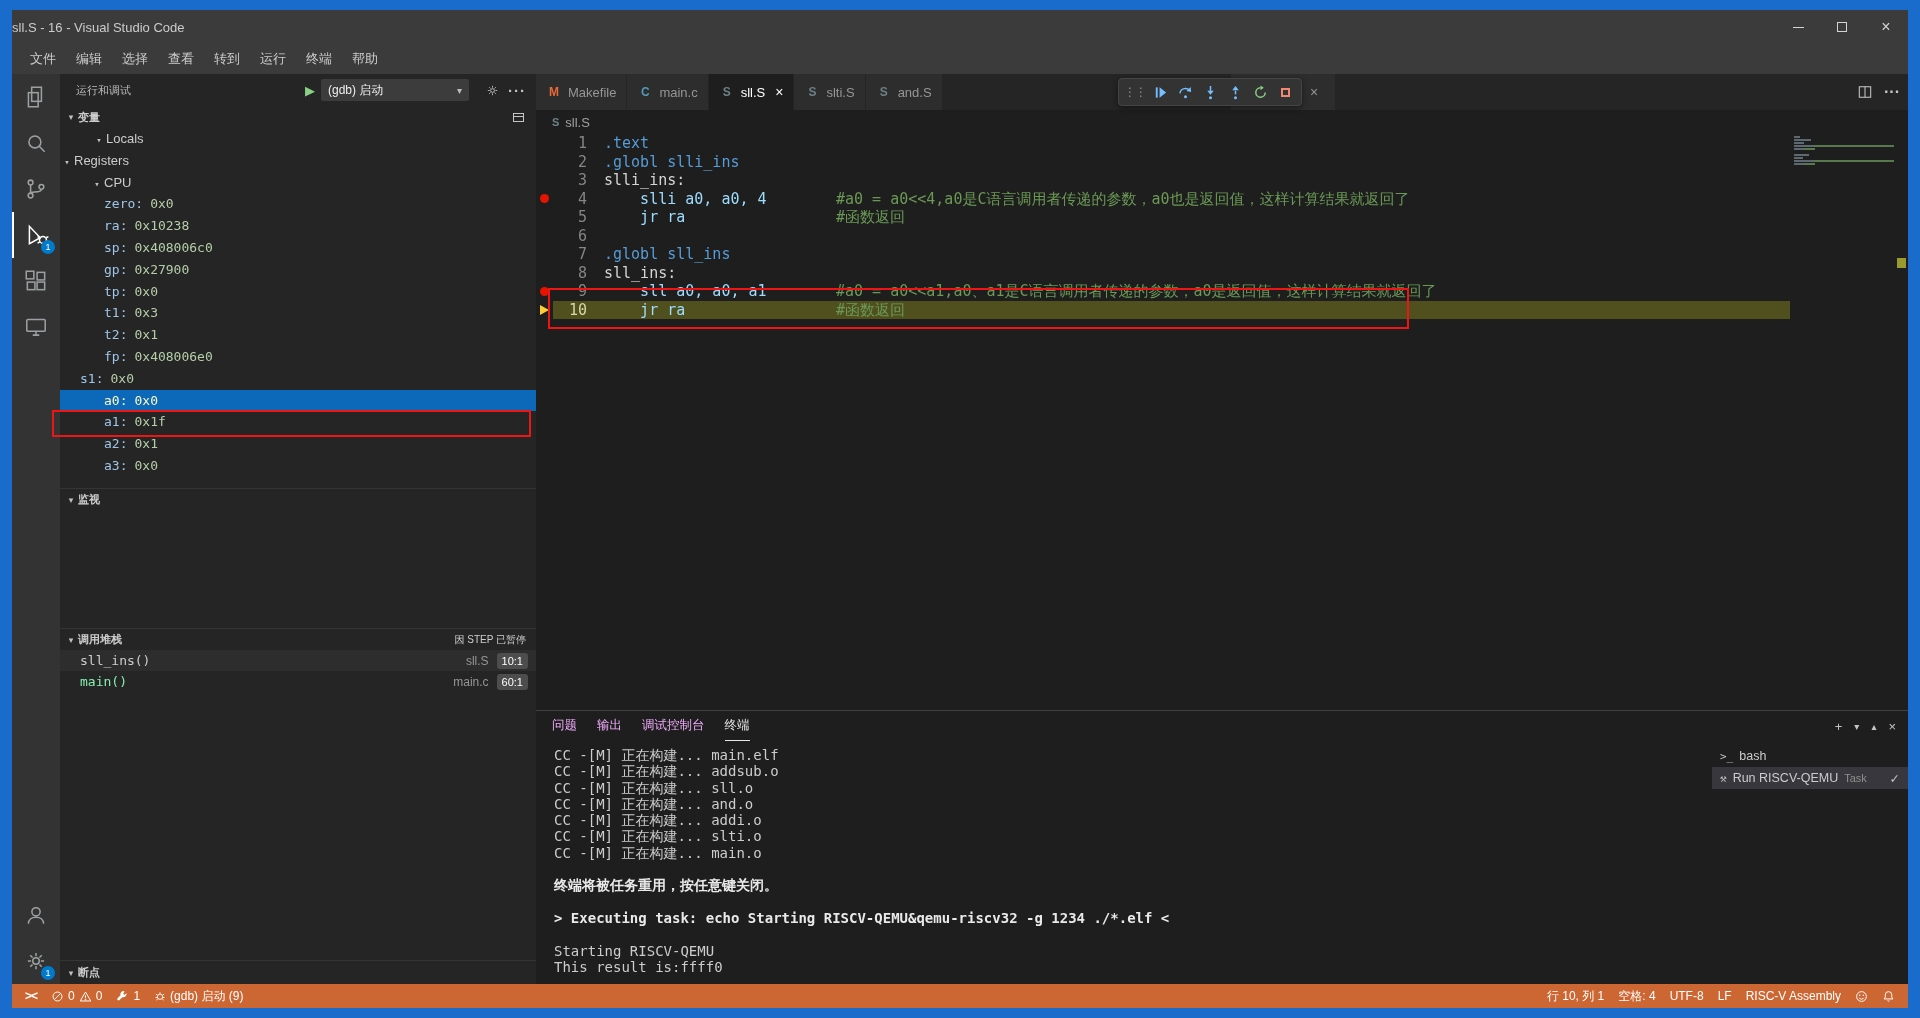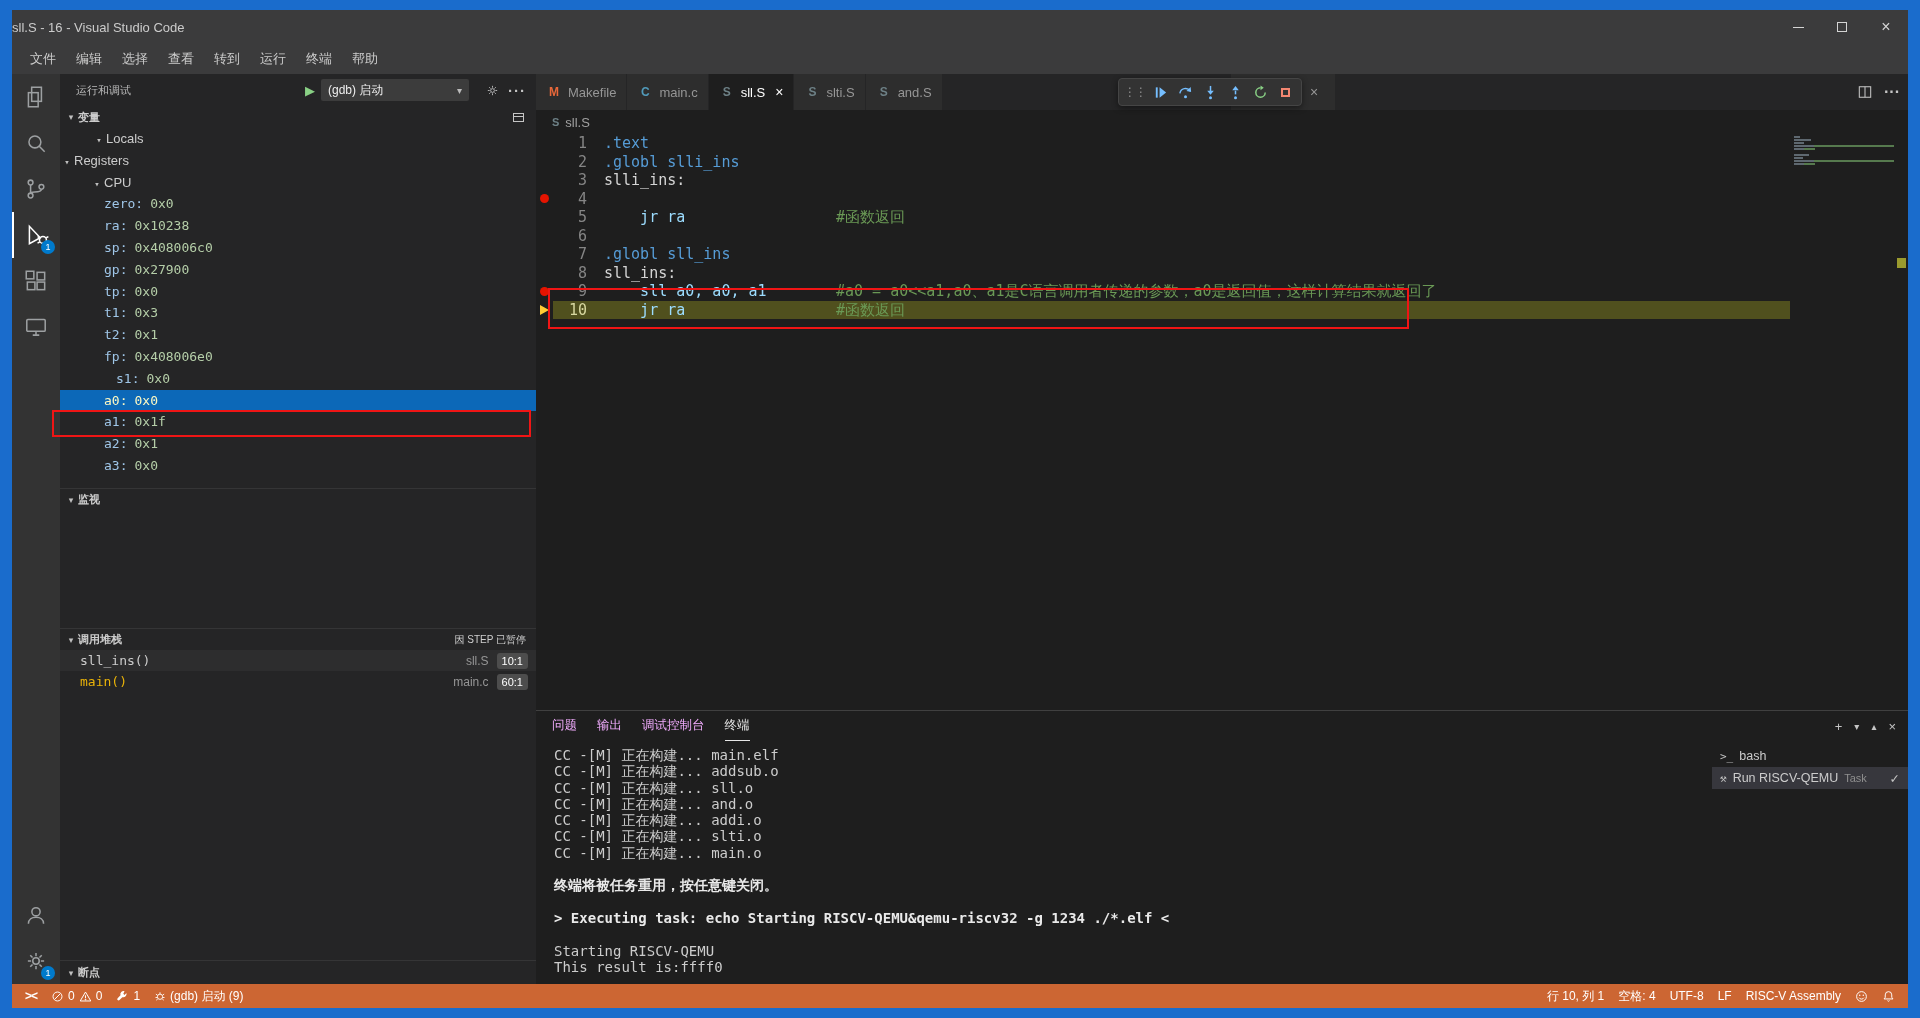--- a/index.html
+++ b/index.html
@@ -54,21 +54,21 @@
   .tree-row .tree-label{color:#cccccc;font-family:"Liberation Sans","DejaVu Sans",sans-serif;}
   .var-name{color:#9fc6e8;}
   .var-value{color:#b5cea8;margin-left:7px;}
   .tree-row.selected{background:var(--selection-blue,#0c68b8);}
   .tree-row.selected .var-name,.tree-row.selected .var-value{color:#fef9c3;}
   .watch-body{height:118px;flex:none;}
   .frames{height:42px;flex:none;}
   .frame-row{height:21px;display:flex;align-items:center;padding:0 8px 0 20px;font-size:13px;}
   .frame-row.current{background:rgba(255,255,255,0.04);}
   .frame-fn{font-family:"DejaVu Sans Mono","Liberation Mono",monospace;color:#cccccc;}
-  .frame-row.dim .frame-fn{color:#eab308;}
+  .frame-row.dim .frame-fn{color:#86efac;}
   .frame-file{margin-left:auto;color:#969696;font-size:12px;margin-right:8px;}
   .frame-pos{background:#4d4d4d;color:#ffffff;font-size:11px;padding:0 5px;border-radius:3px;line-height:16px;}
   .sb-fill{flex:1;}
   .bp-header{height:24px;margin-top:auto;}
 
   
   .editorcol{flex:1;display:flex;flex-direction:column;min-width:0;position:relative;}
   .tabbar{height:36px;background:#252526;display:flex;flex:none;position:relative;}
   .tab{height:36px;display:flex;align-items:center;gap:6px;padding:0 10px;font-size:13px;
     background:#2d2d2d;color:#969696;border-right:1px solid #252526;flex:none;}
@@ -263,21 +263,21 @@
             <div class="tree-row" style="padding-left: 0;"><span class="chev">▾</span><span class="tree-label">Registers</span></div>
             <div class="tree-row" style="padding-left: 30px;"><span class="chev">▾</span><span class="tree-label">CPU</span></div>
             <div class="tree-row" style="padding-left: 44px;"><span class="var-name">zero:</span><span class="var-value">0x0</span></div>
             <div class="tree-row" style="padding-left: 44px;"><span class="var-name">ra:</span><span class="var-value">0x10238</span></div>
             <div class="tree-row" style="padding-left: 44px;"><span class="var-name">sp:</span><span class="var-value">0x408006c0</span></div>
             <div class="tree-row" style="padding-left: 44px;"><span class="var-name">gp:</span><span class="var-value">0x27900</span></div>
             <div class="tree-row" style="padding-left: 44px;"><span class="var-name">tp:</span><span class="var-value">0x0</span></div>
             <div class="tree-row" style="padding-left: 44px;"><span class="var-name">t1:</span><span class="var-value">0x3</span></div>
             <div class="tree-row" style="padding-left: 44px;"><span class="var-name">t2:</span><span class="var-value">0x1</span></div>
             <div class="tree-row" style="padding-left: 44px;"><span class="var-name">fp:</span><span class="var-value">0x408006e0</span></div>
-            <div class="tree-row" style="padding-left: 56px;"><span class="var-name">s1:</span><span class="var-value">0x0</span></div>
+            <div class="tree-row" style="padding-left: 20px;"><span class="var-name">s1:</span><span class="var-value">0x0</span></div>
             <div class="tree-row selected" style="padding-left: 44px;"><span class="var-name">a0:</span><span class="var-value">0x0</span></div>
             <div class="tree-row" style="padding-left: 44px;"><span class="var-name">a1:</span><span class="var-value">0x1f</span></div>
             <div class="tree-row" style="padding-left: 44px;"><span class="var-name">a2:</span><span class="var-value">0x1</span></div>
             <div class="tree-row" style="padding-left: 44px;"><span class="var-name">a3:</span><span class="var-value">0x0</span></div>
           </div>
 
         <div class="sec-header">
           <span class="chev">▾</span>
           <span>监视</span>
         </div>
@@ -415,20 +415,21 @@
                   <span class="num">3</span>
                   <span class="ctext"><span class="tok-label">slli_ins:</span></span>
                 </span>
               </div>
               <div class="line">
                 <span class="glyph">
                   <span class="bp-dot"></span>
                 </span>
                 <span class="rest">
                   <span class="num">4</span>
+                  <span class="ctext"><span class="instr-col tok-instr">    slli a0, a0, 4</span><span class="tok-comment">#a0 = a0&lt;&lt;4,a0是C语言调用者传递的参数，a0也是返回值，这样计算结果就返回了</span></span>
                 </span>
               </div>
               <div class="line">
                 <span class="glyph"></span>
                 <span class="rest">
                   <span class="num">5</span>
                   <span class="ctext"><span class="instr-col tok-instr">    jr ra</span><span class="tok-comment">#函数返回</span></span>
                 </span>
               </div>
               <div class="line">

